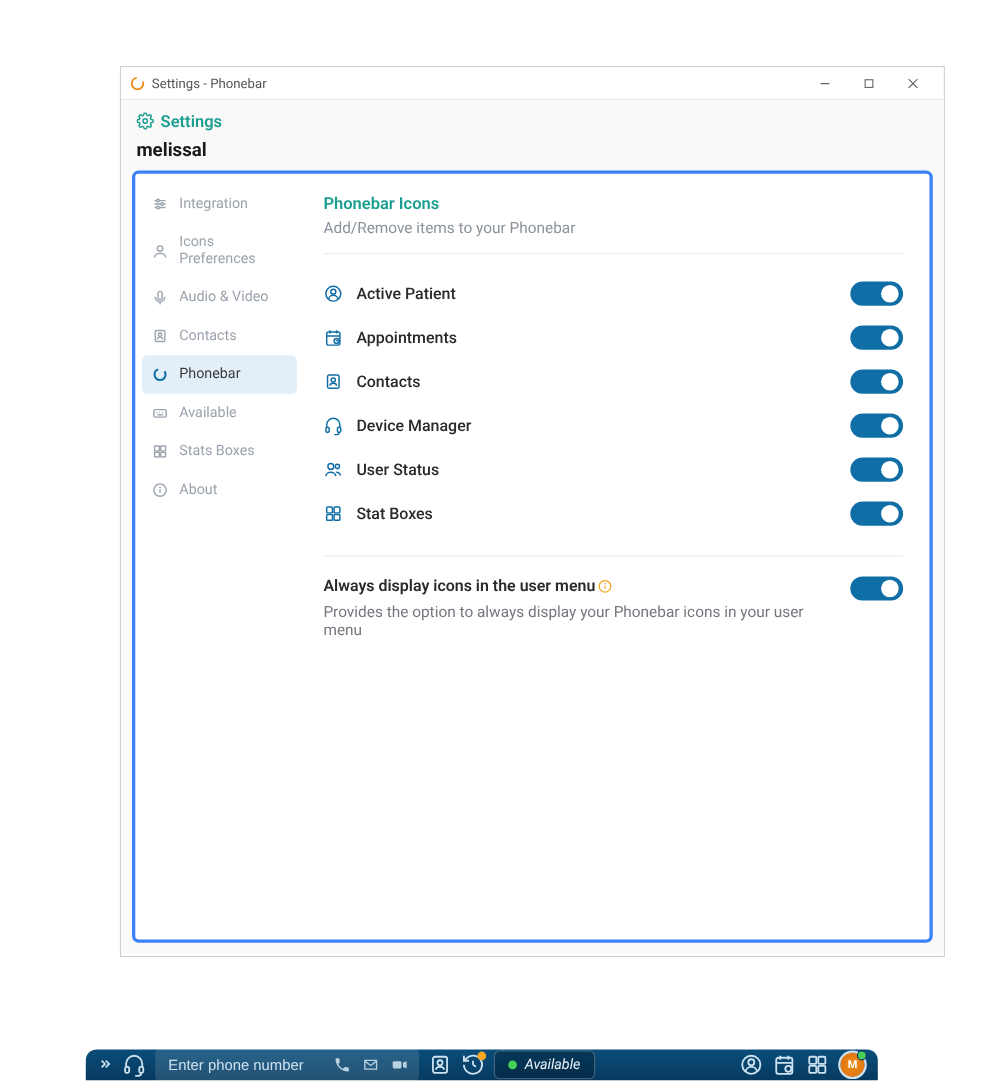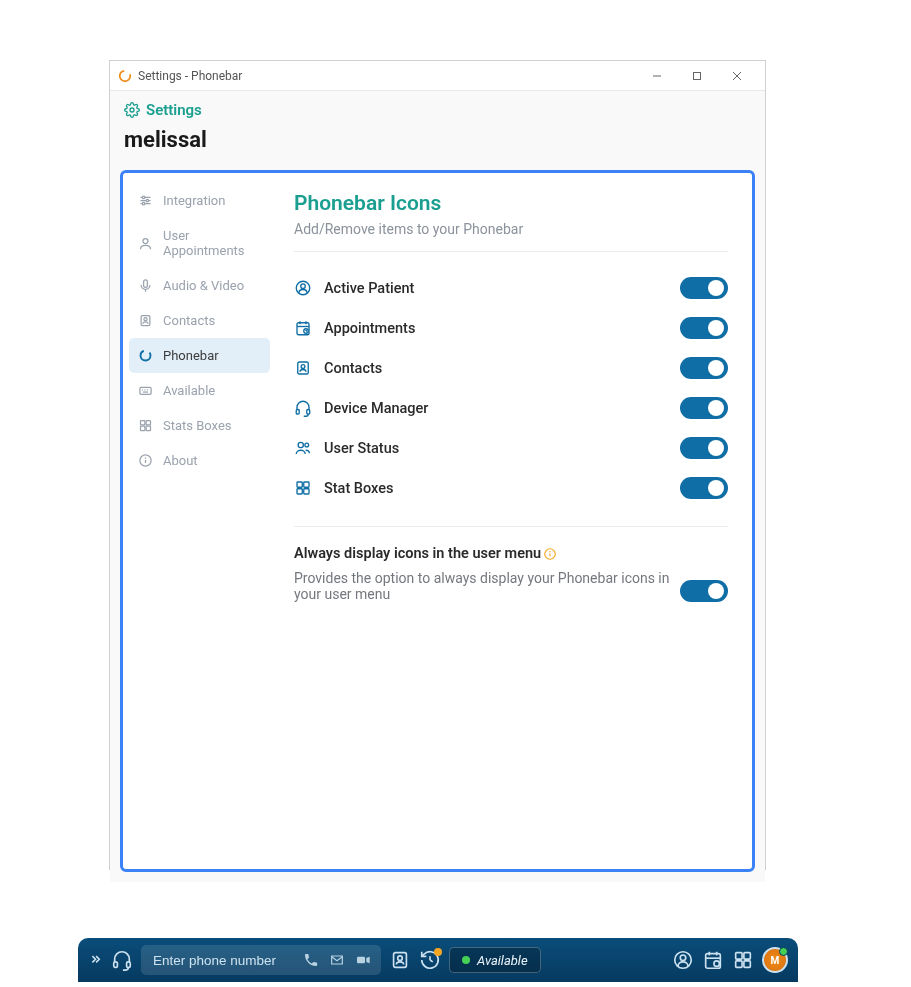--- a/index.html
+++ b/index.html
@@ -13,21 +13,21 @@
       width: 911px;
       height: 987px;
       position: relative;
     }
 
     
     .window {
       position: absolute;
       left: 109px;
       top: 60px;
-      width: 657px;
+      width: 750px;
       height: 810px;
       border: 1px solid #d0d0d0;
       background: #fff;
     }
     .titlebar {
       height: 30px;
       display: flex;
       align-items: center;
       padding: 0 8px;
       border-bottom: 1px solid #e8e8e8;
@@ -74,24 +74,24 @@
       color: #1a9e8f;
       font-size: 15px;
       font-weight: 600;
       margin-bottom: 8px;
     }
     .header-settings svg {
       width: 16px;
       height: 16px;
     }
     .username {
-      font-size: 22px;
+      font-size: 17px;
       font-weight: 700;
       color: #1a1a1a;
-      margin-bottom: 14px;
+      margin-bottom: 4px;
     }
 
     
     .body {
       display: flex;
       height: calc(100% - 30px - 66px);
       padding: 0 10px 10px 10px;
       background: #f9f9f9;
     }
     .panel {
@@ -133,21 +133,21 @@
     }
 
     
     .main {
       flex: 1;
       padding: 18px 24px 18px 18px;
       overflow-y: auto;
     }
     .section-title {
       color: #1a9e8f;
-      font-size: 21px;
+      font-size: 15px;
       font-weight: 600;
       margin-bottom: 6px;
     }
     .section-desc {
       color: #8b929b;
       font-size: 14px;
       margin-bottom: 14px;
     }
     hr.divider {
       border: none;
@@ -212,34 +212,34 @@
       color: #2a2a2a;
     }
     .option-desc {
       color: #74787e;
       font-size: 14px;
       margin-top: 8px;
       max-width: 440px;
     }
     .option-row {
       display: flex;
-      align-items: flex-end;
+      align-items: flex-start;
       padding-top: 18px;
     }
     .option-row .option-text {
       flex: 1;
     }
 
     
     .phonebar {
       position: absolute;
       left: 78px;
       bottom: 5px;
       width: 720px;
-      height: 44px;
+      height: 28px;
       background: linear-gradient(180deg, #0a4d7a 0%, #063a60 100%);
       border-radius: 10px 10px 0 0;
       display: flex;
       align-items: center;
       padding: 0 10px;
       gap: 8px;
       color: #b8d2e2;
     }
     .pb-icon {
       display: flex;
@@ -398,21 +398,21 @@
               <circle cx="9" cy="17" r="2" fill="#f9f9f9"></circle>
             </svg>
           <span>Integration</span>
         </div>
 
         <div class="sidebar-item">
           <svg viewBox="0 0 24 24" fill="none" stroke="currentColor" stroke-width="2">
               <circle cx="12" cy="8" r="4"></circle>
               <path d="M4 21c0-4 4-6 8-6s8 2 8 6"></path>
             </svg>
-          <span>User Appointments</span>
+          <span>Icons Preferences</span>
         </div>
 
         <div class="sidebar-item">
           <svg viewBox="0 0 24 24" fill="none" stroke="currentColor" stroke-width="2">
               <rect x="9" y="3" width="6" height="12" rx="3"></rect>
               <path d="M5 11a7 7 0 0 0 14 0"></path>
               <line x1="12" y1="18" x2="12" y2="22"></line>
             </svg>
           <span>Audio &amp; Video</span>
         </div>

